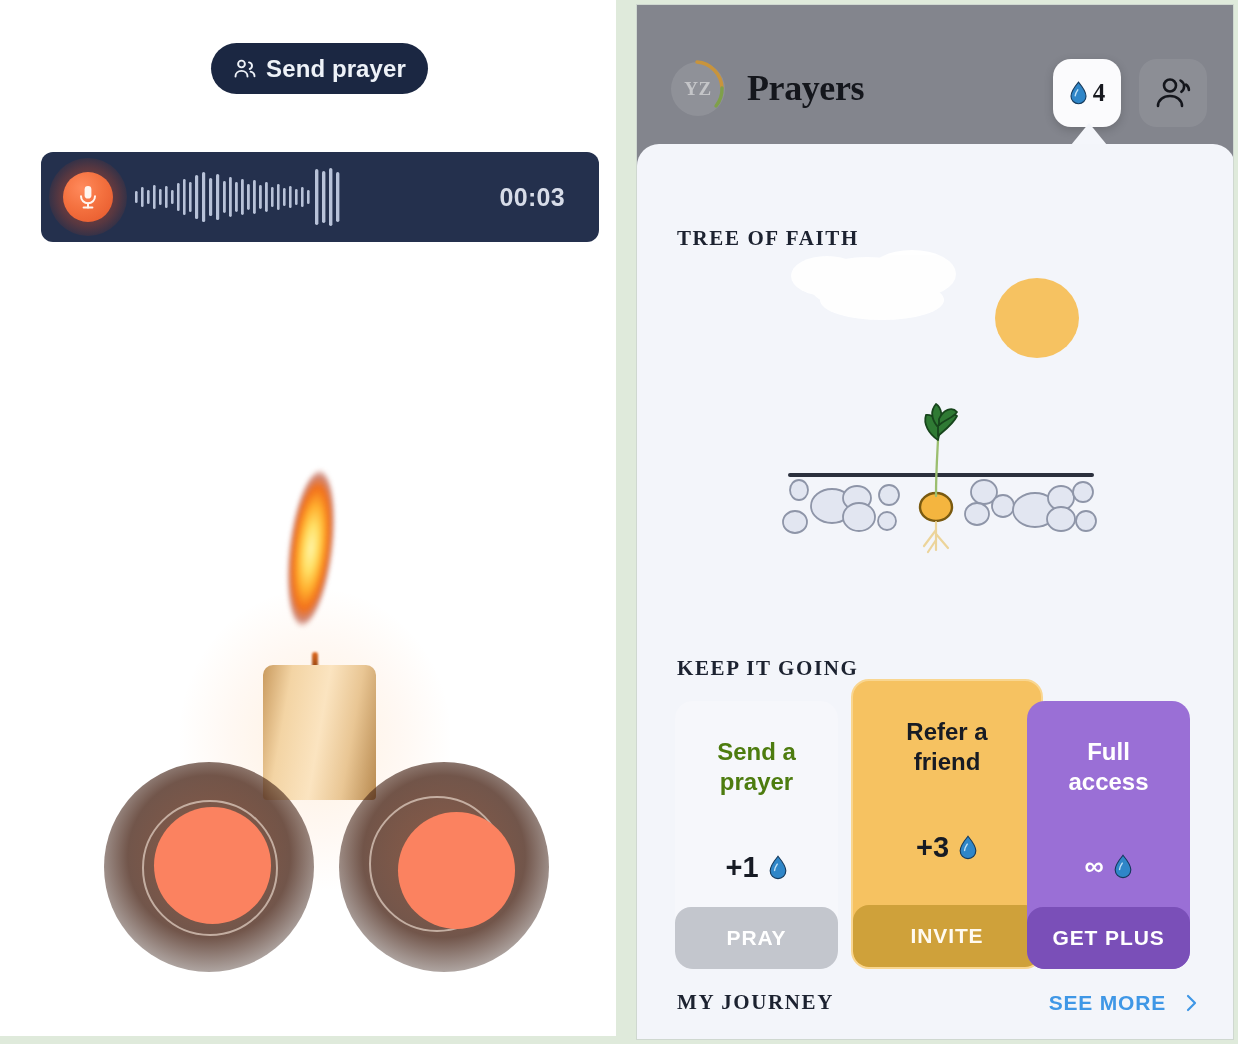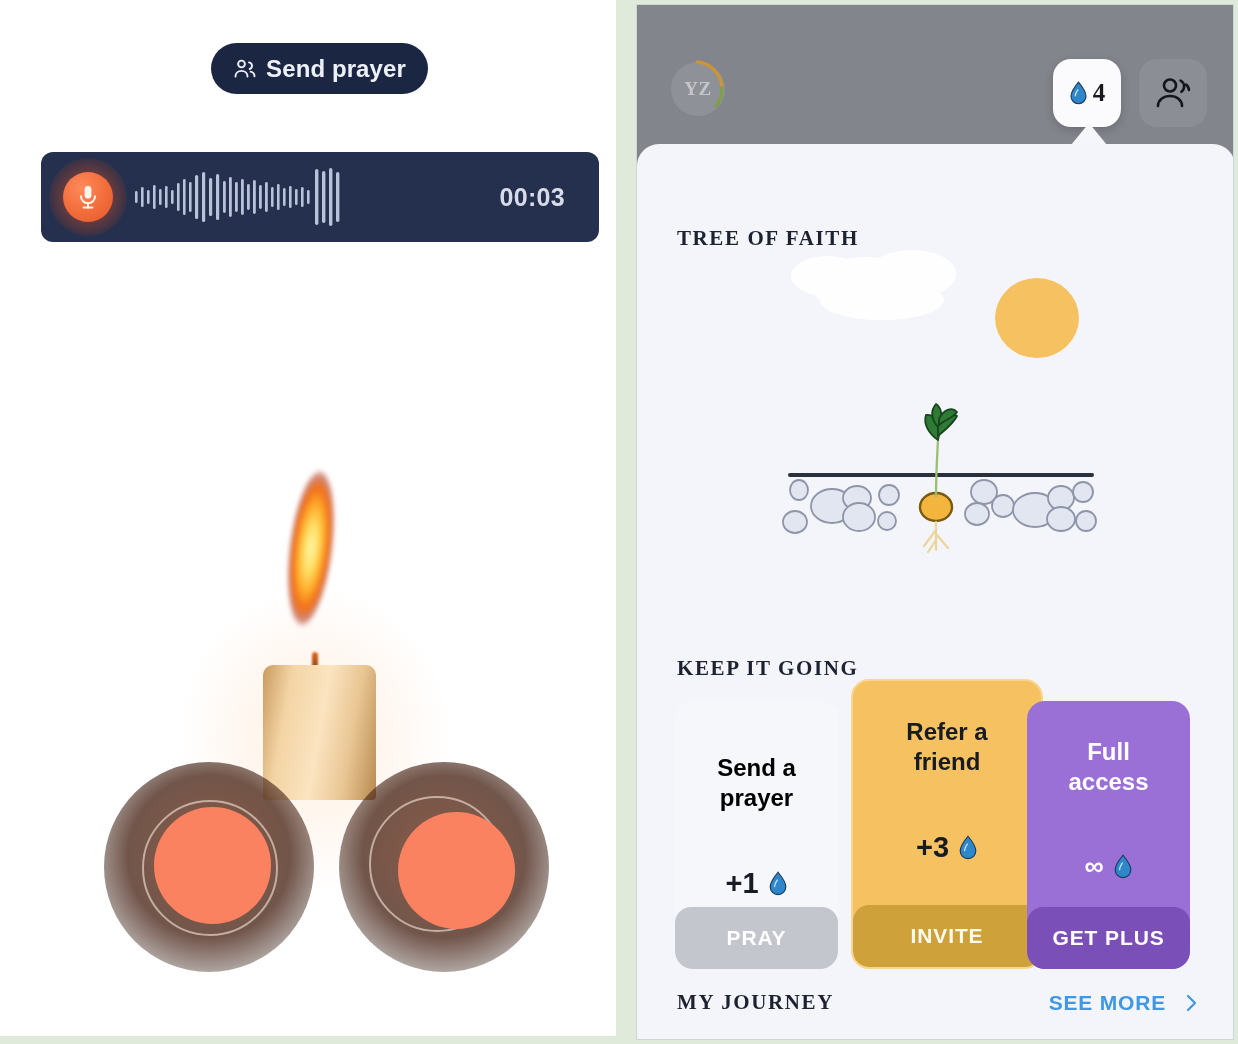--- a/index.html
+++ b/index.html
@@ -195,21 +195,21 @@
   .card-reward .amount { font-size: 29px; font-weight: 800; }
   .card-reward .inf { font-size: 27px; font-weight: 800; }
   .card-cta {
     position: absolute; left: 0; bottom: 0; width: 100%; height: 62px;
     display: flex; align-items: center; justify-content: center;
     font-size: 21px; font-weight: 700; letter-spacing: .9px;
     border-radius: 16px;
   }
 
   #cardSendPrayer { left: 0; top: 22px; width: 163px; height: 268px; background: #f6f7fb; }
-  #cardSendPrayer .card-title { margin-top: 52px; color: #000000; }
+  #cardSendPrayer .card-title { margin-top: 36px; color: #4d7c0f; }
   #cardSendPrayer .card-reward { margin-top: 54px; color: #171b24; }
   #cardSendPrayer .card-cta { background: #c3c6cd; color: #ffffff; }
 
   #cardReferFriend { left: 176px; top: 0; width: 192px; height: 290px; background: #f6c261; border: 2px solid #f9d690; }
   #cardReferFriend .card-title { margin-top: 36px; color: #171b24; }
   #cardReferFriend .card-reward { margin-top: 54px; color: #171b24; }
   #cardReferFriend .card-cta { background: #cfa13a; color: #fffaf0; }
 
   #cardFullAccess { left: 352px; top: 22px; width: 163px; height: 268px; background: #9a6fd6; }
   #cardFullAccess .card-title { margin-top: 36px; color: #ffffff; }
@@ -320,20 +320,21 @@
   <div class="right-panel">
 
     <div class="app-header">
       <div class="avatar">
         <span class="initials">YZ</span>
       </div>
       <svg class="avatar-arc" viewBox="0 0 64 64">
         <path d="M30 5 A27 27 0 0 1 55 31" fill="none" stroke="#c8943c" stroke-width="3.4" stroke-linecap="round"></path>
         <path d="M55 31 A27 27 0 0 1 49 49" fill="none" stroke="#7fa04a" stroke-width="3.4" stroke-linecap="round"></path>
       </svg>
+      <div class="header-title">Prayers</div>
 
       <div class="drop-pill">
         <span>
           <svg class="drop-ico" viewBox="0 0 19 24">
             <path d="M9.5 1.2C9.5 1.2 2 10.3 2 15.2A7.5 7.5 0 0 0 17 15.2C17 10.3 9.5 1.2 9.5 1.2Z" fill="#2f86c8" stroke="#14395c" stroke-width="1.1"></path>
             <path d="M6.2 14.8c.2-2.2 1.6-4.6 2.6-6" fill="none" stroke="#bfe0f5" stroke-width="1.4" stroke-linecap="round"></path>
           </svg>
         </span>
         <span class="drop-count">4</span>
       </div>

